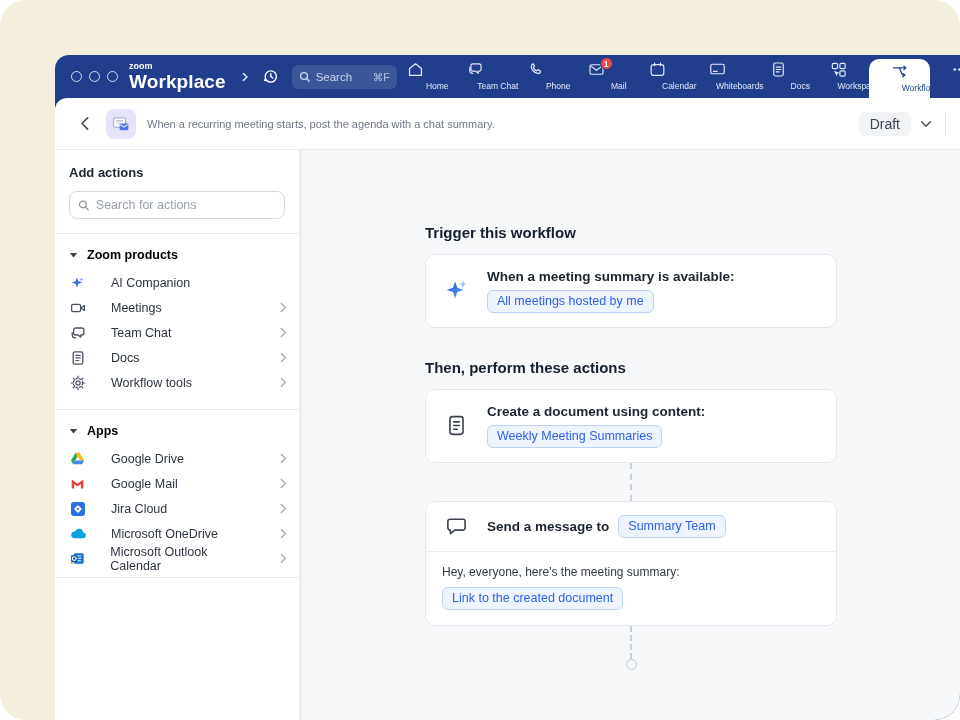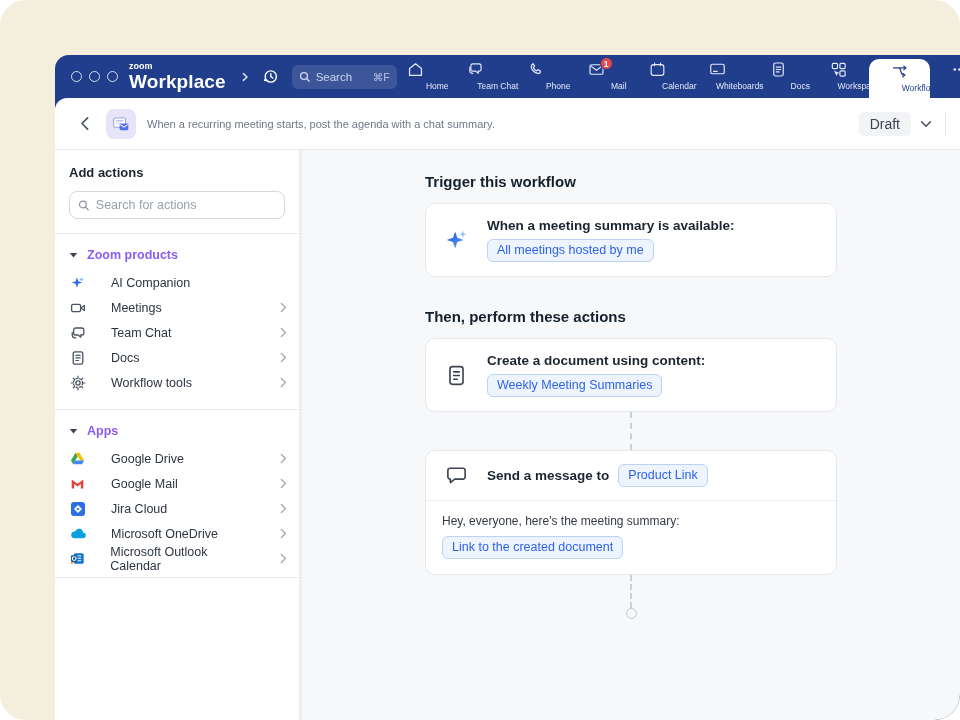--- a/index.html
+++ b/index.html
@@ -39,27 +39,27 @@
 
   
   .body-row { flex:1; display:flex; min-height:0; background:#f7f8fa; }
   .sidebar { width:247px; flex:0 0 247px; background:#fff; border-right:3px solid #eceef2; padding:15px 0 0; overflow:hidden; }
   .sb-pad { padding:0 14px; }
   .sb-title { font-size:13px; font-weight:700; color:#1c2430; margin-bottom:11px; }
   .sb-search { height:28px; border:1px solid #d5d9df; border-radius:8px; display:flex; align-items:center; gap:6px; padding:0 8px; }
   .sb-search input { border:none; outline:none; font-size:12.5px; color:#333; width:100%; font-family:inherit; background:transparent; }
   .sb-search input::placeholder { color:#9aa1ab; }
   .sb-div { height:1px; background:#e8eaef; margin:14px 0 6px; }
-  .sb-sec-head { display:flex; align-items:center; gap:9px; padding:8px 14px; font-size:12.5px; font-weight:700; color:#8b5cf6; cursor:pointer; }
+  .sb-sec-head { display:flex; align-items:center; gap:9px; padding:8px 14px; font-size:12.5px; font-weight:700; color:#000000; cursor:pointer; }
   .sb-item { display:flex; align-items:center; gap:25px; height:25px; padding:0 12px 0 14px; font-size:12.5px; color:#2d3540; cursor:pointer; }
   .sb-item .sbi-icon { width:17px; display:flex; justify-content:center; color:#4a5361; }
   .sb-item .sbi-chev { margin-left:auto; color:#a6abb4; display:flex; }
 
   
-  .main { flex:1; display:flex; flex-direction:column; align-items:center; padding-top:23px; overflow:hidden; }
+  .main { flex:1; display:flex; flex-direction:column; align-items:center; padding-top:23px; overflow:hidden;justify-content:center; }
   .col { width:412px; }
   .sec-heading { font-size:15px; font-weight:700; color:#15202f; margin-bottom:13px; }
   .card { background:#fff; border:1px solid #e4e7ec; border-radius:10px; cursor:pointer; }
   .card-row { display:flex; align-items:center; padding:14px 16px; gap:17px; }
   .card-icon { flex:0 0 28px; display:flex; justify-content:center; color:#3d4450; }
   .card-title { font-size:13.5px; font-weight:700; color:#1c2430; }
   .card-col .card-title { margin-bottom:6px; }
   .pill { display:inline-block; font-size:12.5px; color:#2e62e8; background:#eef4fe; border:1px solid #bcd3f7; border-radius:6px; padding:2px 9px; line-height:17px; cursor:pointer; white-space:nowrap; }
   .gap-lg { height:31px; }
   .connector { width:0; height:38px; border-left:2px dashed #cbd0d8; margin:0 auto; }
@@ -454,21 +454,21 @@
 
           <div class="card">
             <div class="card-row" style="padding:13px 16px;">
               <span class="card-icon">
                 <svg width="23" height="23" viewBox="0 0 24 24">
                     <path d="M5.4 4.4h13.2a2.4 2.4 0 012.4 2.4v6.6a2.4 2.4 0 01-2.4 2.4h-8.4l-4.6 3.6v-3.6h-.2a2.4 2.4 0 01-2.4-2.4V6.8a2.4 2.4 0 012.4-2.4z" fill="none" stroke="#3d4450" stroke-width="1.7" stroke-linejoin="round"></path>
                   </svg>
               </span>
               <div style="display:flex; align-items:center; gap:9px;">
                 <span class="card-title">Send a message to</span>
-                <span class="pill">Product Link</span>
+                <span class="pill">Summary Team</span>
               </div>
             </div>
             <div class="msg-divider"></div>
             <div class="msg-body">
               <div class="msg-text">Hey, everyone, here's the meeting summary:</div>
               <span class="pill">Link to the created document</span>
             </div>
           </div>
 
           <div class="connector short"></div>

